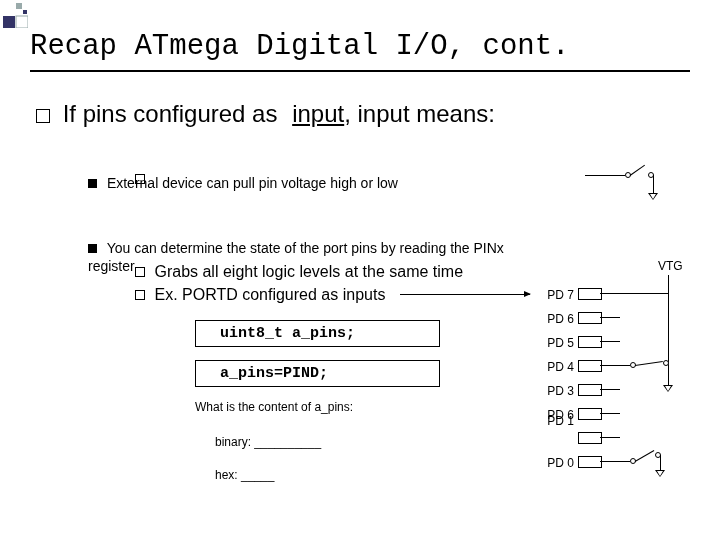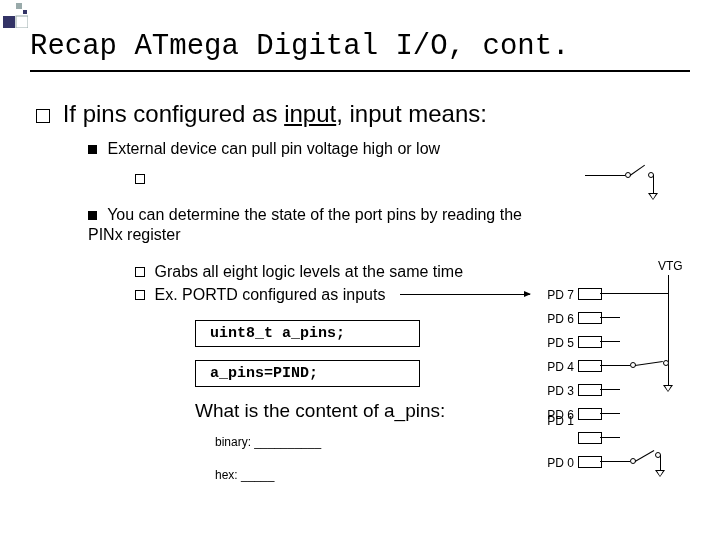--- a/index.html
+++ b/index.html
@@ -34,32 +34,32 @@
     width: 660px;
     border-top: 2px solid #000;
   }
   .lvl1 { position: absolute; left: 36px; }
   .lvl2 { position: absolute; left: 88px; }
   .lvl3 { position: absolute; left: 135px; }
   .box-check { display:inline-block; width:12px; height:12px; border:1px solid #000; margin-right:6px; vertical-align: -1px;}
   .box-sq { display:inline-block; width:9px; height:9px; background:#000; margin-right:6px; vertical-align: 0px;}
   .box-sm { display:inline-block; width:8px; height:8px; border:1px solid #000; margin-right:5px; vertical-align: 0px;}
   .fs24 { font-size: 24px; }
-  .fs20 { font-size: 16px; }
+  .fs20 { font-size: 14px; margin-top: 35px; }
   .fs16 { font-size: 16px; }
-  .underline { text-decoration: underline; }
+  .underline { text-decoration: underline; margin-left: 8px; }
   .codebox {
     position:absolute;
     border:1.5px solid #000;
     font-family: "Courier New", monospace;
     font-weight: bold;
     font-size: 15px;
-    padding: 4px 14px;
-  }
-  .qtext { position:absolute; font-size:19px; }
+    padding: 4px 24px;
+  }
+  .qtext { position:absolute; font-size:12px; }
   .ans { position:absolute; font-size:12px; }
   .pinlabel { position:absolute; font-size:12px; text-align:right; width:34px; }
   .pinbox { position:absolute; width:22px; height:10px; border:1px solid #000; background:#fff; }
   .wire { position:absolute; background:#000; }
   .gnd-tri {
     position:absolute; width:0; height:0;
     border-left:5px solid transparent;
     border-right:5px solid transparent;
     border-top:7px solid #000;
   }

